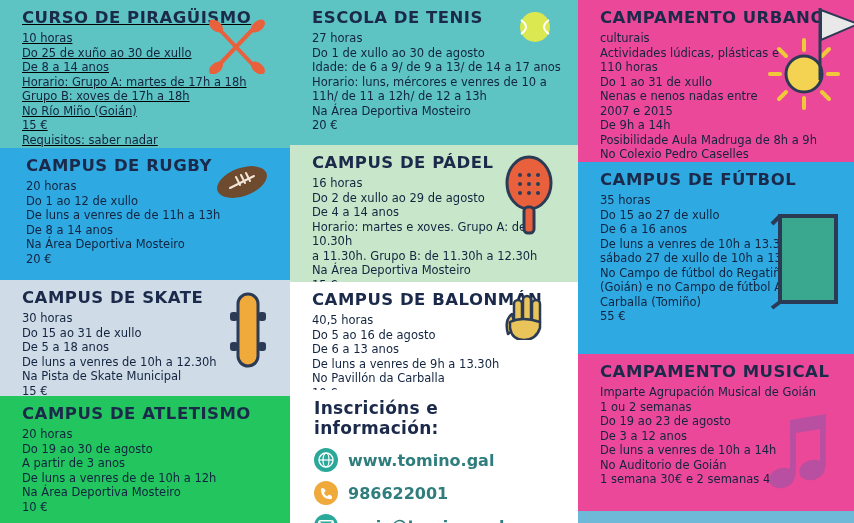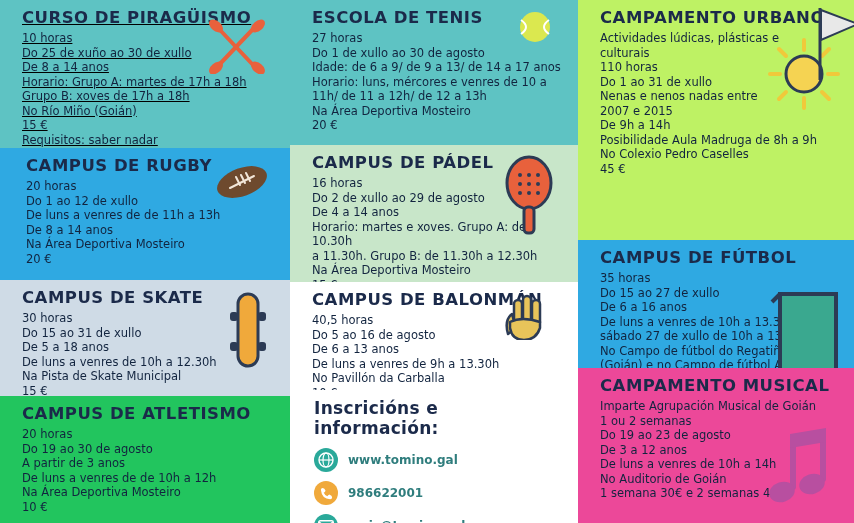--- a/index.html
+++ b/index.html
@@ -47,22 +47,22 @@
   .c-skate{background:#cfdbe6;height:116px;}
   .c-atletismo{background:#22c55e;height:139px;}
 
   
   .c-tenis{background:#5ec3c3;height:145px;}
   .c-padel{background:#c8e6c9;height:137px;}
   .c-balonman{background:#ffffff;height:108px;}
   .c-inscricions{background:#ffffff;height:133px;}
 
   
-  .c-urbano{background:#bef264;height:240px;}
-  .c-futbol{background:#2fa9e2;height:128px;}
+  .c-urbano{background:#ec4899;height:162px;}
+  .c-futbol{background:#2fa9e2;height:192px;}
   .c-musical{background:#ec4899;height:157px;}
 
   
   .icon{position:absolute;pointer-events:none;}
 
   
   .oars{right:22px;top:18px;width:60px;height:56px;}
 
   .ball-rugby{right:20px;top:14px;width:56px;height:40px;}
   .skate-ico{right:18px;top:10px;width:48px;height:90px;}
@@ -77,21 +77,21 @@
   
   .insc-title{
     font-size:17px;font-weight:bold;color:#1b2a4a;
     margin:0 0 10px 2px;letter-spacing:0.3px;
   }
   .insc-row{
     display:flex;align-items:center;gap:10px;
     margin:0 0 9px 2px;
   }
   .insc-row .txt{
-    font-size:12px;color:#2f7d7d;font-weight:bold;
+    font-size:16px;color:#2f7d7d;font-weight:bold;
     font-family:"DejaVu Sans", sans-serif;
   }
   .dot{
     width:24px;height:24px;border-radius:50%;
     display:flex;align-items:center;justify-content:center;
     flex:0 0 auto;
   }
   .dot svg{display:block;}
   .dot-web{background:#2aa99a;}
   .dot-tel{background:#f0a93b;}
@@ -270,22 +270,22 @@
         <span class="txt">omix@tomino.gal</span>
       </div>
     </div>
 
   </div>
 
   <div class="col col-right">
 
     <div class="card c-urbano">
       <h2>CAMPAMENTO URBANO</h2>
+      <div class="line">culturais</div>
       <div class="line">Actividades lúdicas, plásticas e</div>
-      <div class="line">culturais</div>
       <div class="line">110 horas</div>
       <div class="line">Do 1 ao 31 de xullo</div>
       <div class="line">Nenas e nenos nadas entre</div>
       <div class="line">2007 e 2015</div>
       <div class="line">De 9h a 14h</div>
       <div class="line">Posibilidade Aula Madruga de 8h a 9h</div>
       <div class="line">No Colexio Pedro Caselles</div>
       <div class="line">45 €</div>
       <svg class="icon sun-ico" viewBox="0 0 72 72">
         <g stroke="#f0c93b" stroke-width="4" stroke-linecap="round">

